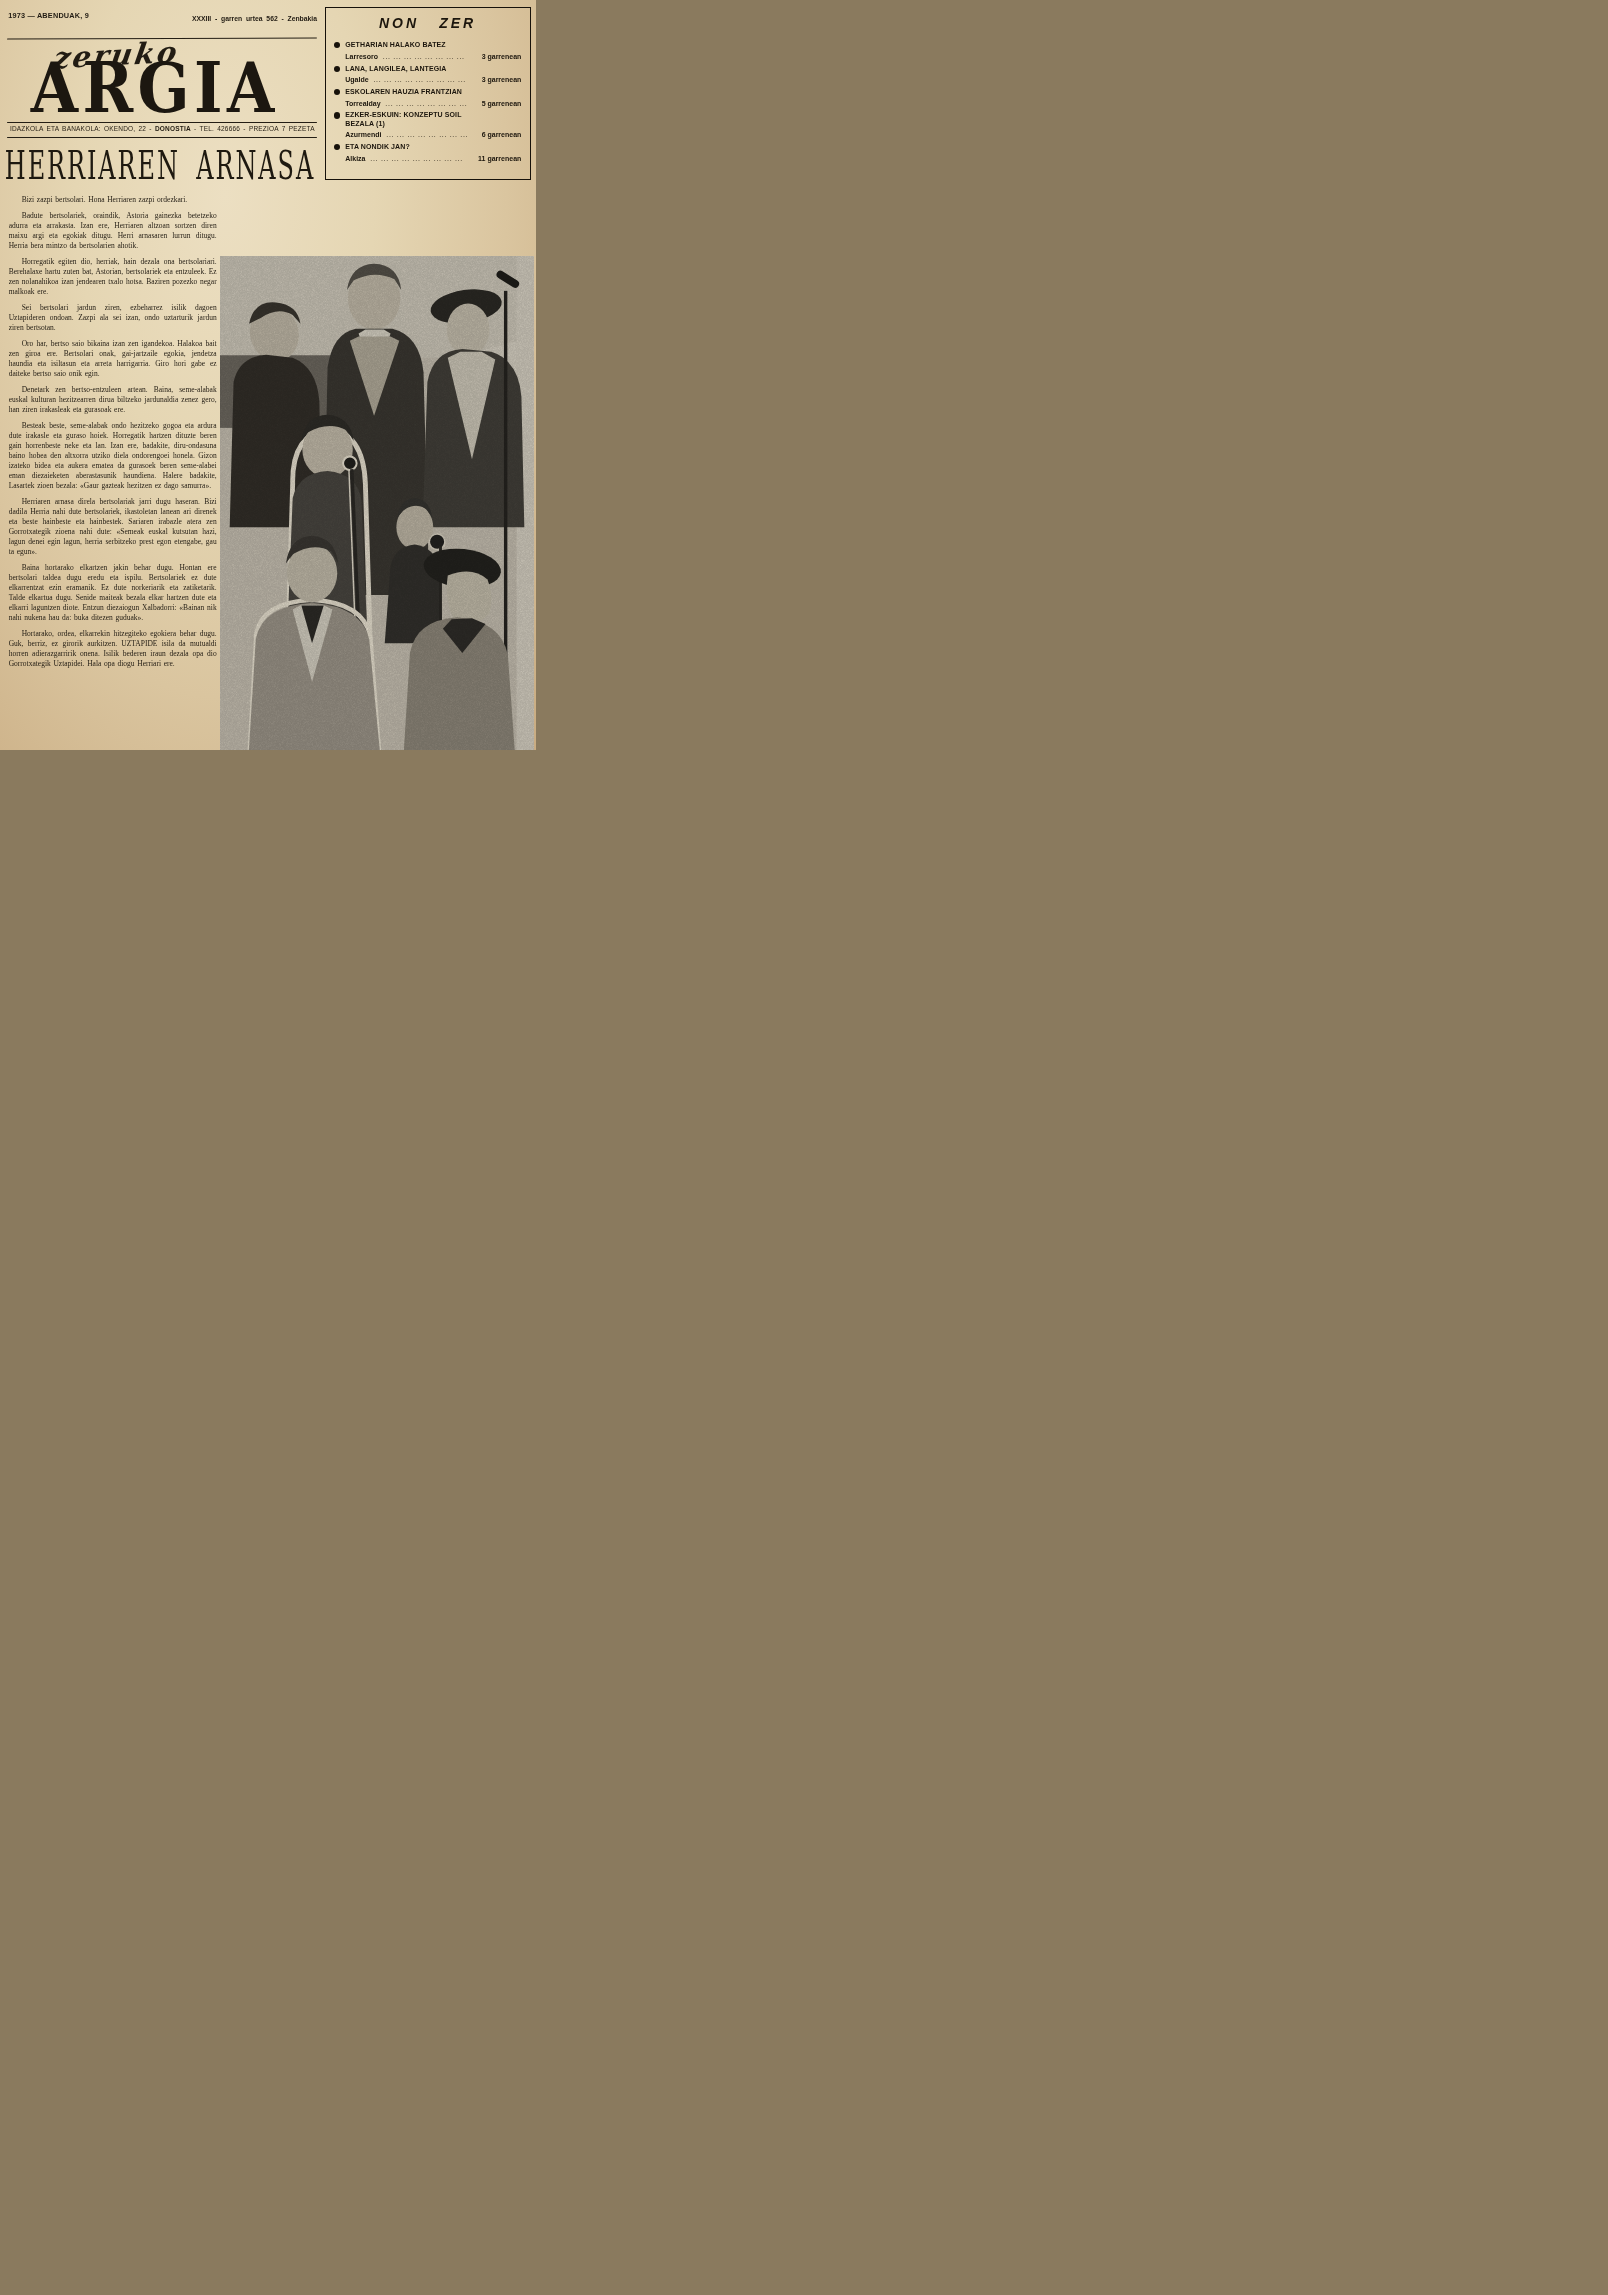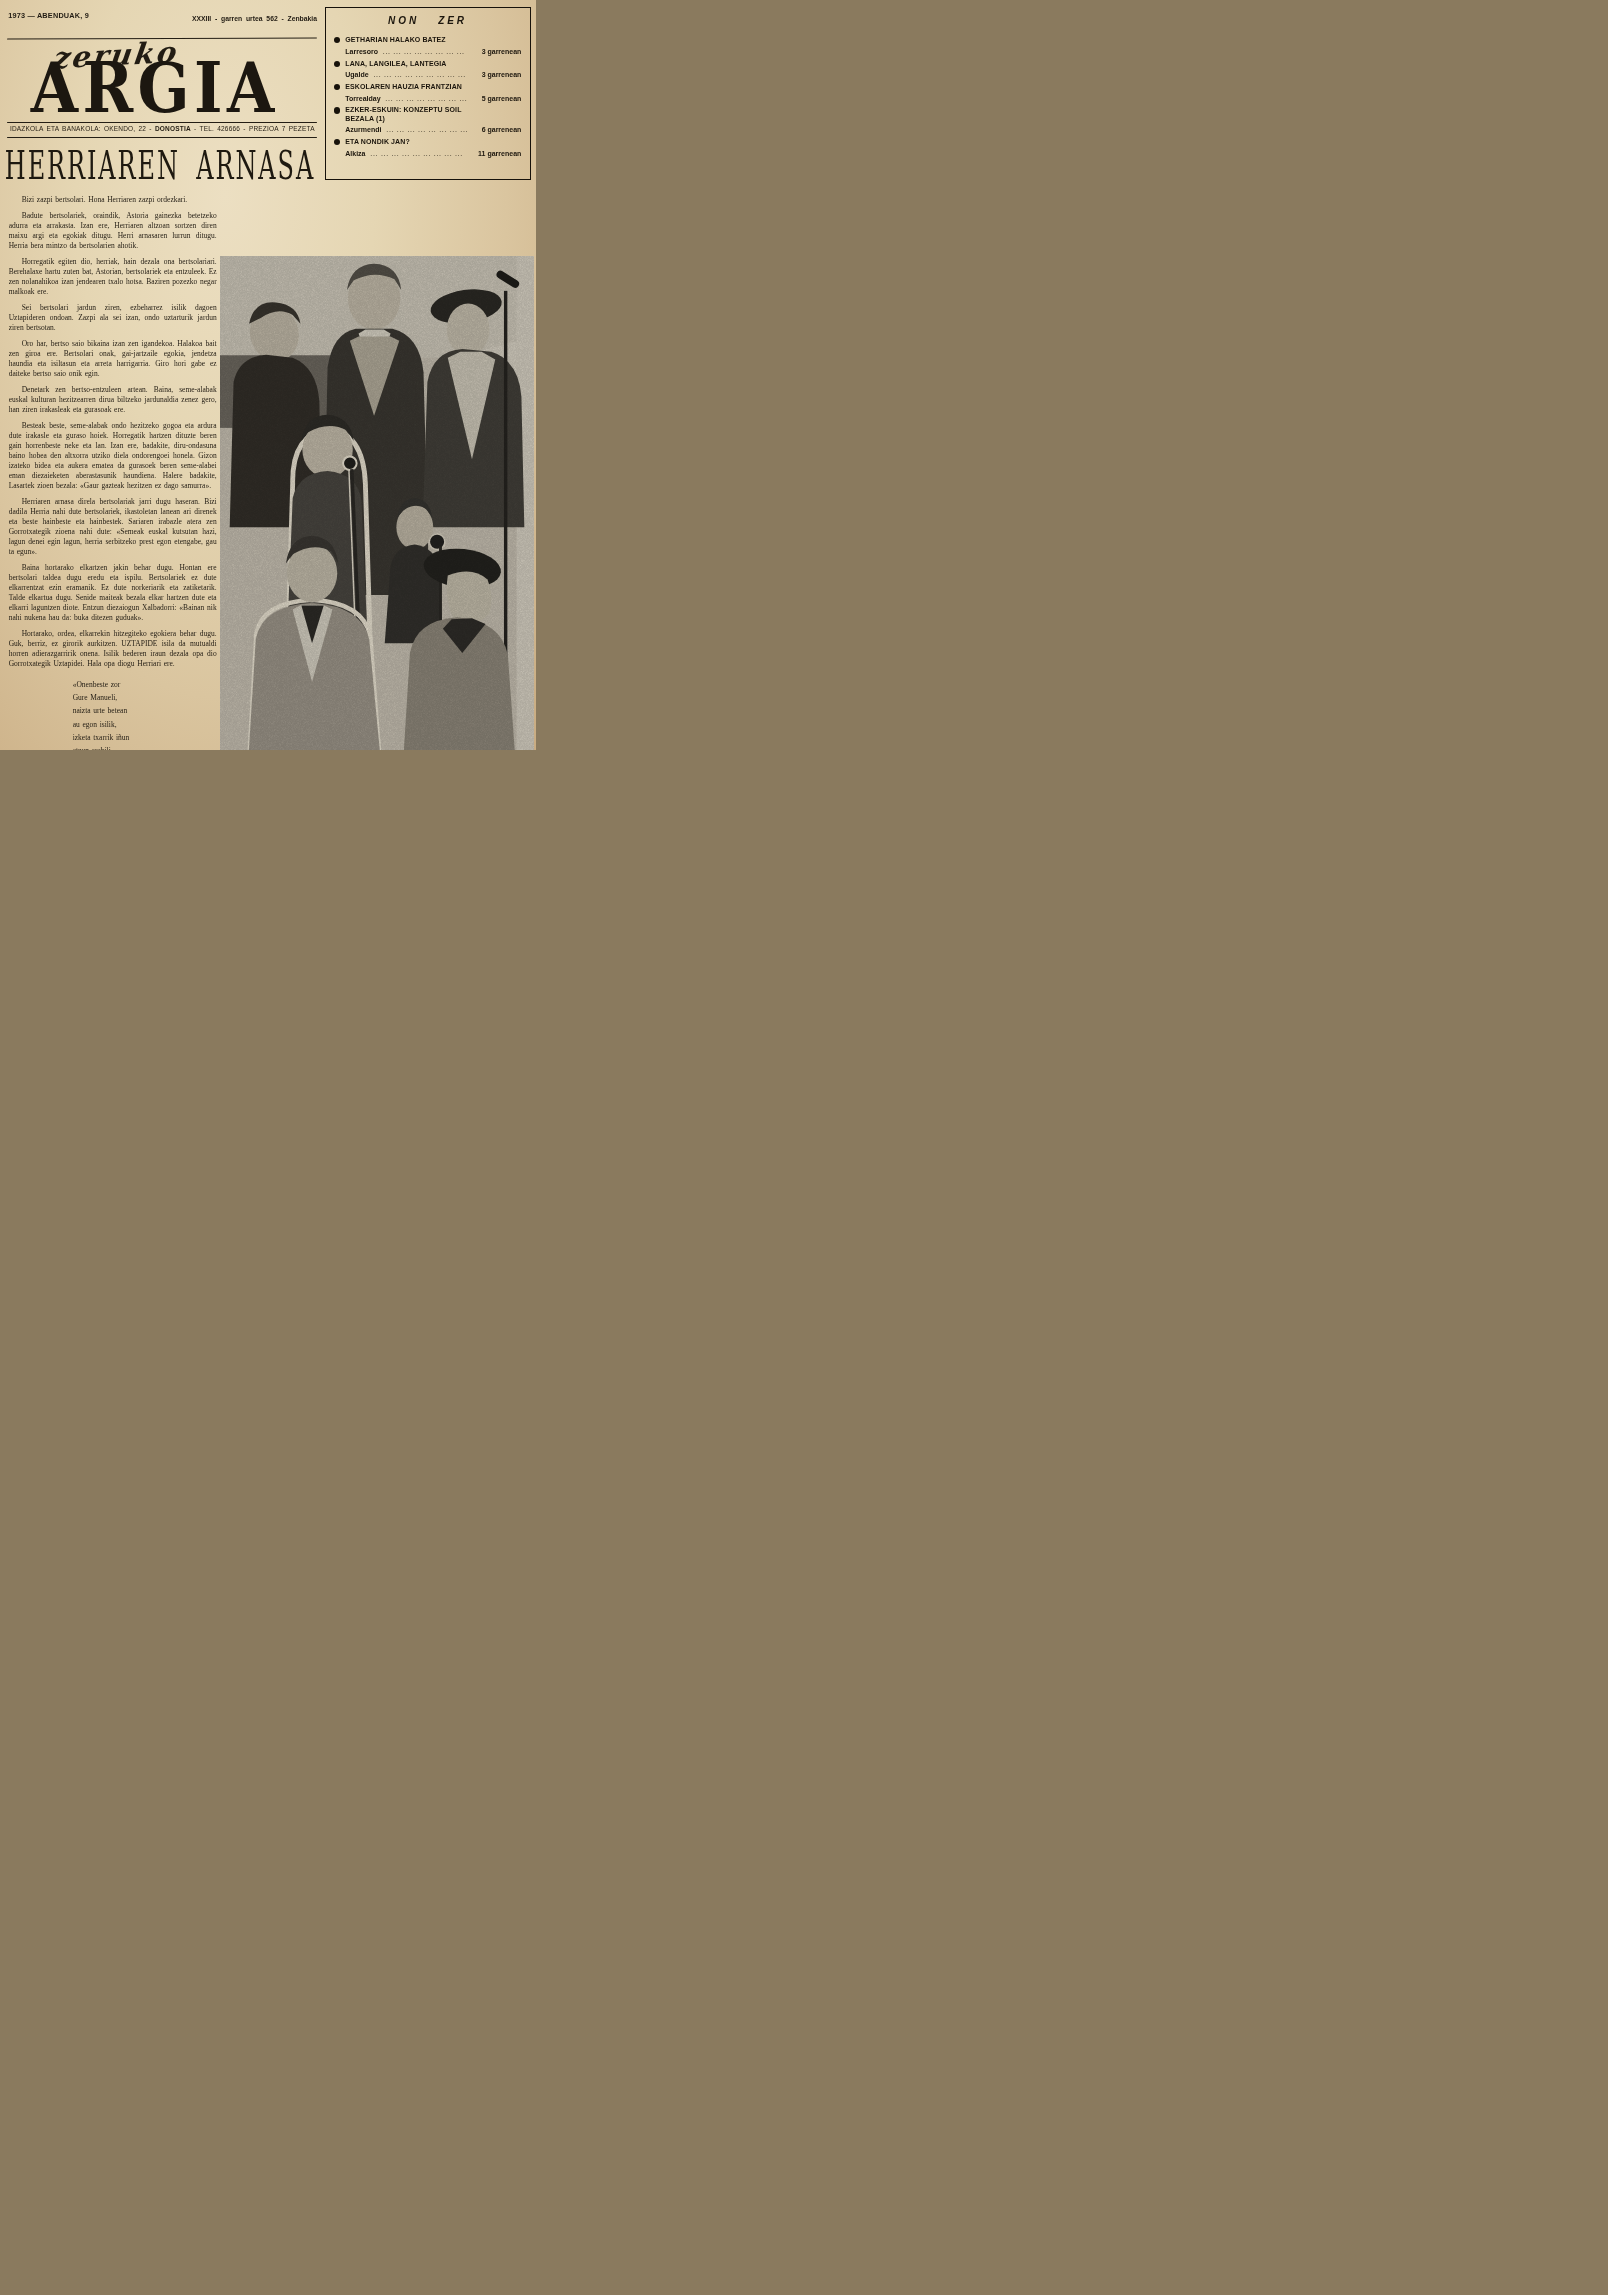--- a/index.html
+++ b/index.html
@@ -30,21 +30,21 @@
   .address-line b{font-weight:bold;}
   .rule-mid2{left:7.3px;top:137px;width:310px;height:1px;}
   
   .headline{position:absolute;left:4.8px;top:143px;width:317px;white-space:nowrap;
     font-family:"DejaVu Serif",serif;font-weight:normal;font-size:24px;letter-spacing:1.9px;
     word-spacing:6.8px;transform:scaleY(1.62);transform-origin:top left;color:#1e1910;margin:0;}
   
   .toc{position:absolute;left:325px;top:6.8px;width:206px;height:173px;box-sizing:border-box;
     border:1.7px solid #16110a;padding:5.8px 8.7px 3.9px 7.7px;
     font-family:"Liberation Sans",sans-serif;color:#1c160d;}
-  .toc-title{text-align:center;font-size:10px;font-weight:bold;font-style:italic;
+  .toc-title{text-align:center;font-size:14px;font-weight:bold;font-style:italic;
     letter-spacing:2.9px;word-spacing:13.5px;margin:1.9px 0 9.7px;}
   .toc-item{margin-bottom:4.8px;}
   .toc-item-title-row{display:flex;gap:5.3px;font-weight:bold;font-size:7px;line-height:8.2px;}
   .toc-bullet{width:6.3px;height:6.3px;border-radius:50%;background:#17120a;flex:none;margin-top:1px;}
   .toc-title-text{max-width:145px;letter-spacing:0.1px;}
   .toc-author-row{display:flex;align-items:baseline;padding-left:11.6px;margin-top:3.4px;
     font-size:7px;font-weight:bold;}
   .toc-dots{flex:1;overflow:hidden;white-space:nowrap;letter-spacing:0.7px;
     margin:0 3.9px 0 4.8px;font-weight:normal;}
   .toc-page{white-space:nowrap;}
@@ -160,33 +160,20 @@
       <p class="para">Denetark zen bertso-entzuleen artean. Baina, seme-alabak euskal kulturan hezitzearren dirua biltzeko jardunaldia zenez gero, han ziren irakasleak eta gurasoak ere.</p>
 
       <p class="para">Besteak beste, seme-alabak ondo hezitzeko gogoa eta ardura dute irakasle eta guraso hoiek. Horregatik hartzen dituzte beren gain horrenbeste neke eta lan. Izan ere, badakite, diru-ondasuna baino hobea den altxorra utziko diela ondorengoei honela. Gizon izateko bidea eta aukera ematea da gurasoek beren seme-alabei eman diezaieketen aberastasunik haundiena. Halere badakite, Lasartek zioen bezala: «Gaur gazteak hezitzen ez dago samurra».</p>
 
       <p class="para">Herriaren arnasa direla bertsolariak jarri dugu haseran. Bizi dadila Herria nahi dute bertsolariek, ikastoletan lanean ari direnek eta beste hainbeste eta hainbestek. Sariaren irabazle atera zen Gorrotxategik zioena nahi dute: «Semeak euskal kutsutan hazi, lagun denei egin lagun, herria serbitzeko prest egon etengabe, gau ta egun».</p>
 
       <p class="para">Baina hortarako elkartzen jakin behar dugu. Hontan ere bertsolari taldea dugu eredu eta ispilu. Bertsolariek ez dute elkarrentzat ezin eramanik. Ez dute norkeriarik eta zatiketarik. Talde elkartua dugu. Senide maiteak bezala elkar hartzen dute eta elkarri laguntzen diote. Entzun diezaiogun Xalbadorri: «Bainan nik nahi nukena hau da: buka ditezen guduak».</p>
 
       <p class="para">Hortarako, ordea, elkarrekin hitzegiteko egokiera behar dugu. Guk, berriz, ez girorik aurkitzen. UZTAPIDE isila da mutualdi horren adierazgarririk onena. Isilik bederen iraun dezala opa dio Gorrotxategik Uztapidei. Hala opa diogu Herriari ere.</p>
 
-    <div class="poem" id="poem">
-        <div class="stanza">
-          <div class="poem-line">«Onenbeste zor</div>
-          <div class="poem-line">Gure Manueli,</div>
-          <div class="poem-line">naizta urte betean</div>
-          <div class="poem-line">au egon isilik,</div>
-          <div class="poem-line">izketa txarrik iñun</div>
-          <div class="poem-line">etzun erabili.</div>
-        </div>
-        <div class="stanza">
-          <div class="poem-line">Lurrak ez dezala, ba,</div>
-        </div>
-      </div>
   </div>
 
   <div class="photo">
     <svg viewBox="0 0 648 1045" preserveAspectRatio="none">
       <defs>
         <filter id="grainf" x="0" y="0" width="100%" height="100%">
           <feTurbulence type="fractalNoise" baseFrequency="0.9" numOctaves="2" result="n"></feTurbulence>
           <feColorMatrix in="n" type="matrix" values="0 0 0 0 0  0 0 0 0 0  0 0 0 0 0  0.6 0.6 0.6 0 0"></feColorMatrix>
           <feComposite operator="in" in2="SourceGraphic"></feComposite>
         </filter>

